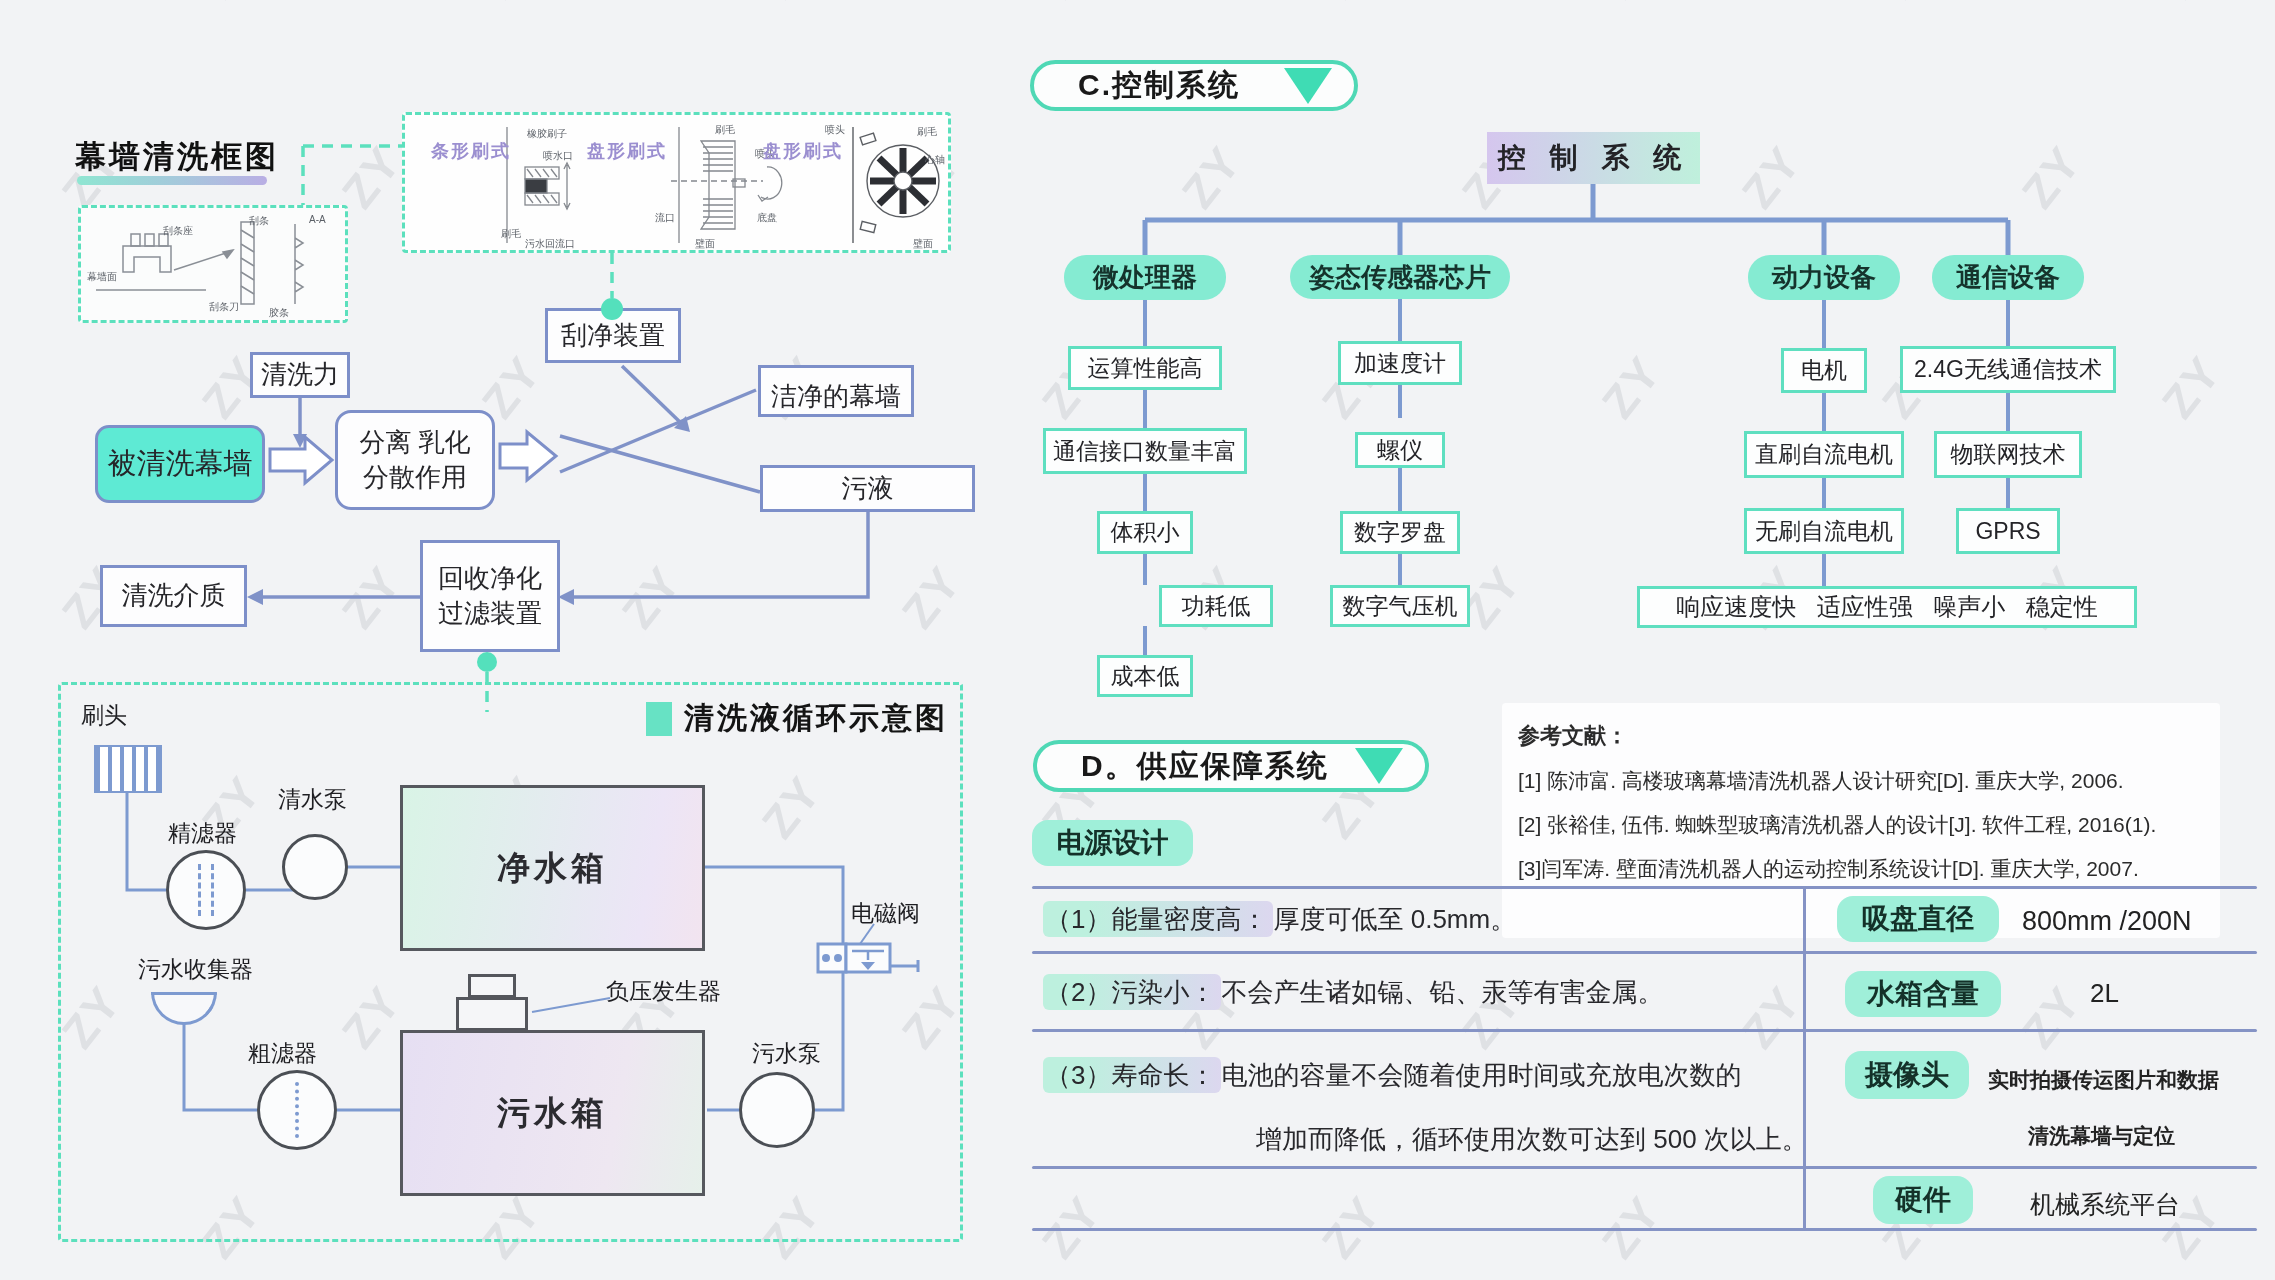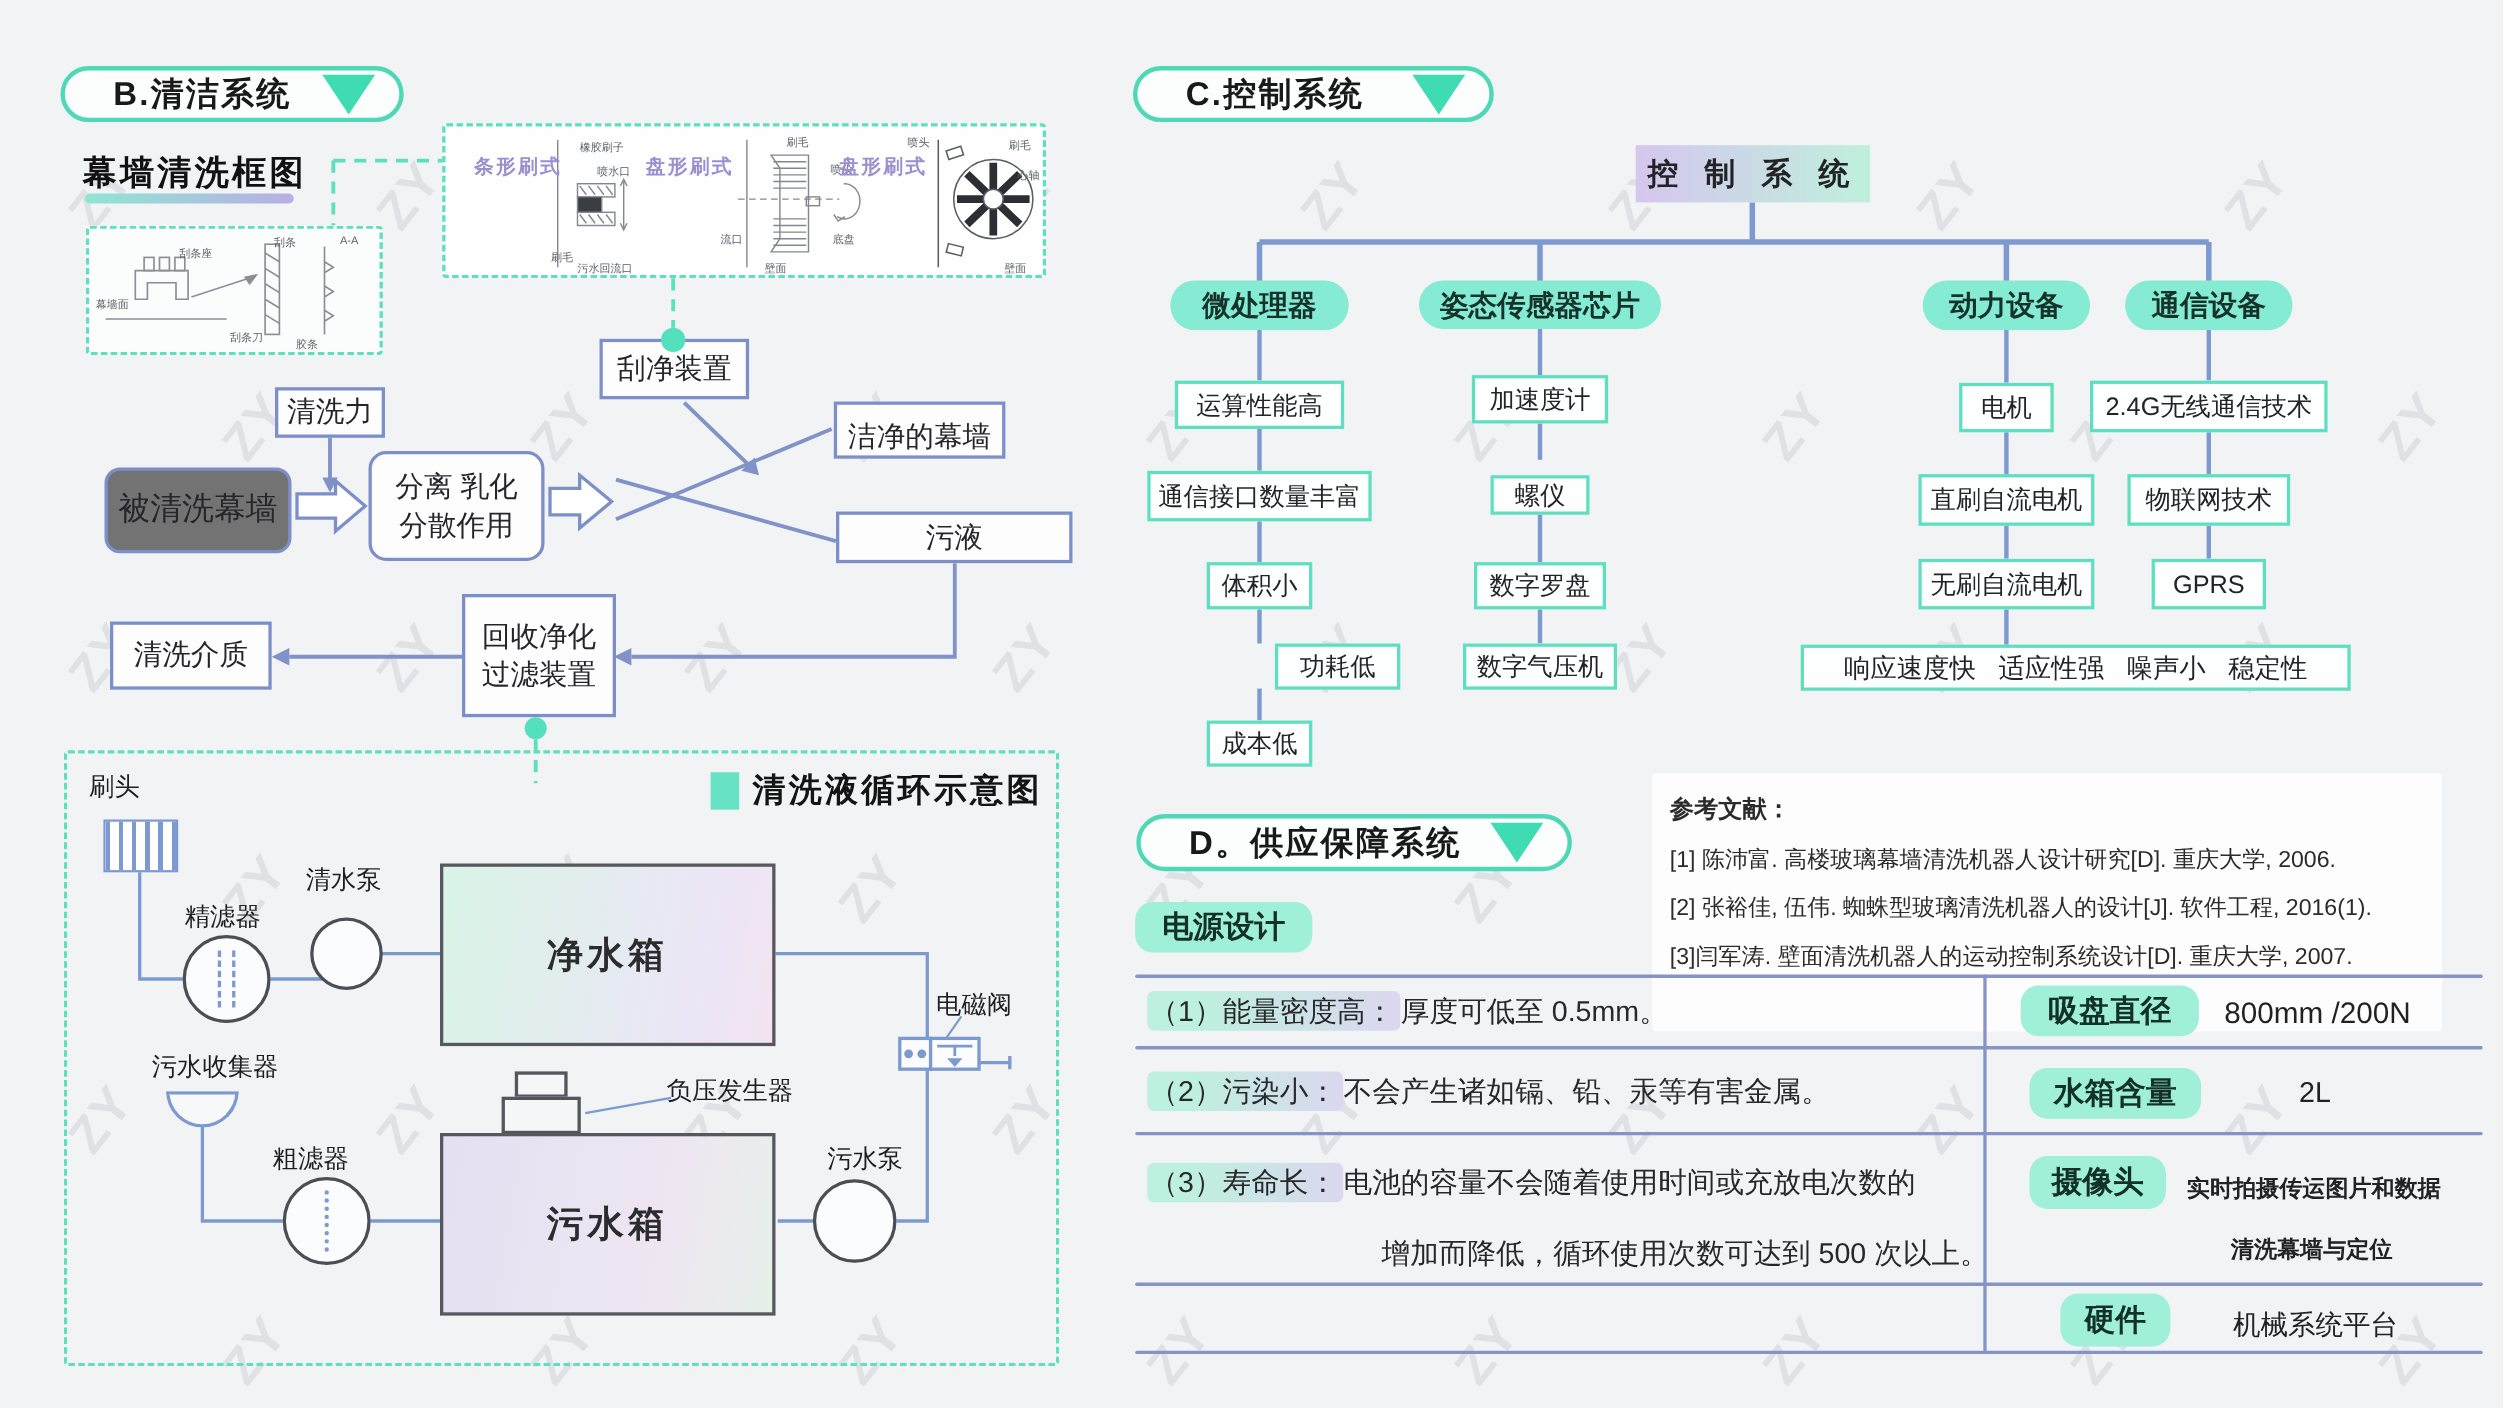--- a/index.html
+++ b/index.html
@@ -13,21 +13,21 @@
   .hdr{position:absolute;background:#fcfdfd;border:4px solid #4fd8b5;border-radius:30px;
        display:flex;align-items:center;box-sizing:border-box;z-index:4;}
   .hdr .txt{font-size:30px;font-weight:bold;color:#191919;padding-left:44px;letter-spacing:2px;}
   .tri{width:0;height:0;border-left:24px solid transparent;border-right:24px solid transparent;
        border-top:36px solid #3fdcb4;position:absolute;right:22px;top:50%;transform:translateY(-50%);}
   
   .bbox{position:absolute;background:#fdfdfe;border:3px solid #7d8fc9;box-sizing:border-box;
         display:flex;align-items:center;justify-content:center;flex-direction:column;
         font-size:26px;color:#26262a;z-index:3;text-align:center;line-height:1.35;}
   .round{border-radius:16px;}
-  .teal-fill{background:#737373;border-radius:14px;font-size:29px;}
+  .teal-fill{background:#5eead4;border-radius:14px;font-size:29px;}
   .cbox{position:absolute;background:#fdfefe;border:3px solid #5fdfc0;box-sizing:border-box;
         display:flex;align-items:center;justify-content:center;font-size:23px;color:#242428;
         z-index:3;text-align:center;}
   .pillmint{position:absolute;background:#85ebd2;border-radius:22px;display:flex;align-items:center;
         justify-content:center;font-size:26px;font-weight:bold;color:#15332c;z-index:3;}
   .tag{position:absolute;background:#9fefd9;border-radius:16px;display:flex;align-items:center;
         justify-content:center;font-size:28px;font-weight:bold;color:#143129;z-index:3;}
   .dot{position:absolute;background:#54e0bc;border-radius:50%;z-index:6;}
   .dashed-box{position:absolute;border:3px dashed #5ce0bd;box-sizing:border-box;z-index:2;border-radius:4px;}
   .label{position:absolute;font-size:23px;color:#1e1e22;z-index:4;white-space:nowrap;}
@@ -198,24 +198,20 @@
     <g stroke="#7d9ad0" stroke-width="3" fill="#fbfcfd">
       <rect x="818" y="944" width="28" height="28"></rect>
       <rect x="846" y="944" width="44" height="28"></rect>
       <circle cx="826" cy="958" r="2.5" fill="#7d9ad0"></circle>
       <circle cx="838" cy="958" r="2.5" fill="#7d9ad0"></circle>
       <path d="M852,951 H884 M868,951 V960" stroke-width="2.5"></path>
       <polygon points="861,962 875,962 868,970" fill="#7d9ad0" stroke="none"></polygon>
     </g>
   </svg>
 
-  <div class="hdr" style="left:55px;top:60px;width:312px;height:51px;">
-    <span class="txt">B.清洁系统</span>
-    <span class="tri"></span>
-  </div>
 
   <div class="title-b" style="left:75px;top:136px;">幕墙清洗框图</div>
   <div class="underline-grad" style="left:77px;top:176px;width:190px;"></div>
 
   <div class="dashed-box" style="left:78px;top:205px;width:270px;height:118px;background:#fbfcfc;">
     <svg width="264" height="112">
       <g stroke="#8a8f96" stroke-width="1.5" fill="none">
         <path d="M15,82 H125"></path>
         <path d="M42,38 h48 v26 h-11 v-15 h-26 v15 h-11 z"></path>
         <rect x="50" y="26" width="9" height="12"></rect>

